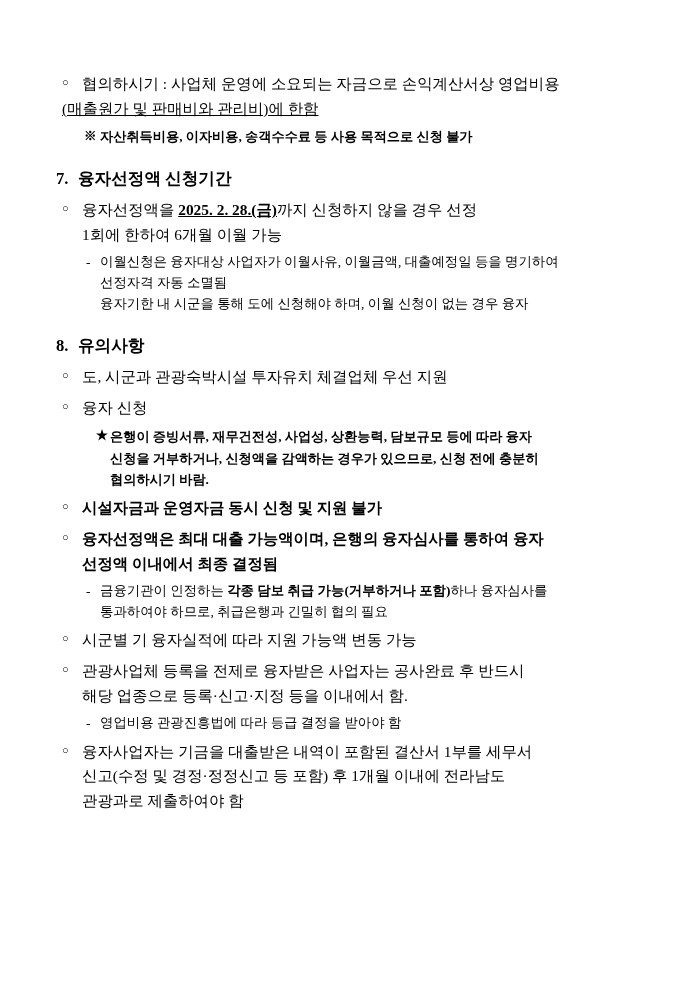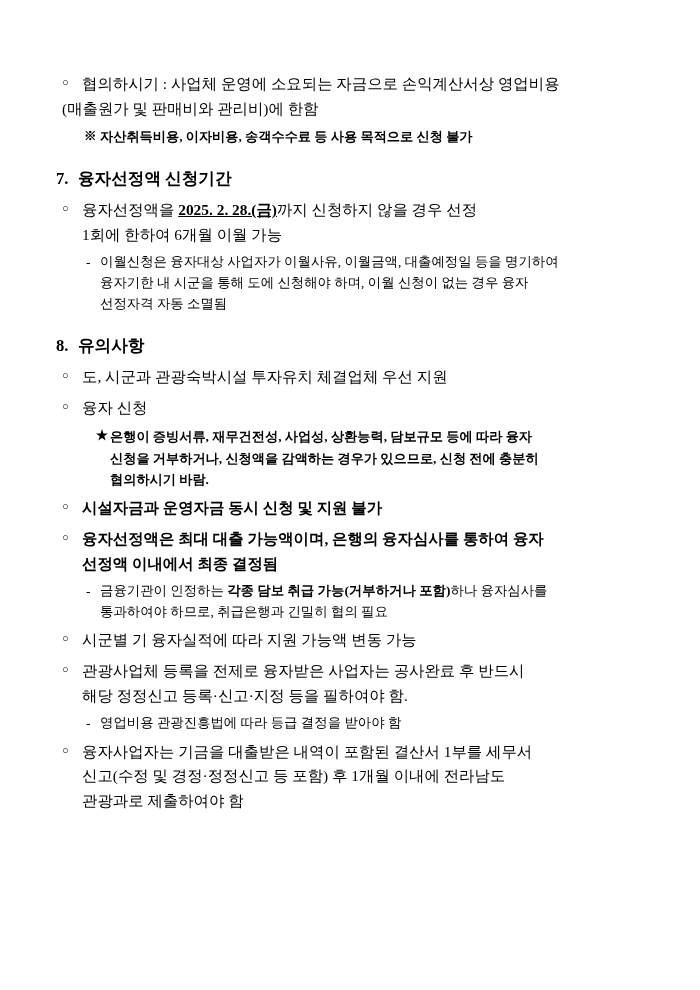--- a/index.html
+++ b/index.html
@@ -110,21 +110,21 @@
   .b { font-weight: bold; }
 </style>
 </head>
 <body>
 
 <div class="page">
 
   <div class="blk lvl-circ">
     <span class="bullet">○</span>
     <div>협의하시기 : 사업체 운영에 소요되는 자금으로 손익계산서상 영업비용</div>
-    <div style="margin-left:-20px;">(매출원가 및 판매비와 관리비)에 한함</div>
+    <div style="margin-left:-20px;text-decoration:underline;">(매출원가 및 판매비와 관리비)에 한함</div>
   </div>
 
   <div class="blk lvl-note">
     <span class="bullet">※</span>
     <div>자산취득비용, 이자비용, 송객수수료 등 사용 목적으로 신청 불가</div>
   </div>
 
   <div class="blk heading">
     <span class="num">7.</span>
     <span>융자선정액 신청기간</span>
@@ -134,22 +134,22 @@
     <span class="bullet">○</span>
     <div>
       <span>융자선정액을 <b><u>2025. 2. 28.(금)</u></b>까지 신청하지 않을 경우 선정</span>
     </div>
     <div>1회에 한하여 6개월 이월 가능</div>
   </div>
 
   <div class="blk lvl-dash">
     <span class="bullet">-</span>
     <div>이월신청은 융자대상 사업자가 이월사유, 이월금액, 대출예정일 등을 명기하여</div>
+    <div>선정자격 자동 소멸됨</div>
     <div>융자기한 내 시군을 통해 도에 신청해야 하며, 이월 신청이 없는 경우 융자</div>
-    <div>선정자격 자동 소멸됨</div>
   </div>
 
   <div class="blk heading">
     <span class="num">8.</span>
     <span>유의사항</span>
   </div>
 
   <div class="blk lvl-circ">
     <span class="bullet">○</span>
     <div>도, 시군과 관광숙박시설 투자유치 체결업체 우선 지원</div>
@@ -185,21 +185,21 @@
   </div>
 
   <div class="blk lvl-circ">
     <span class="bullet">○</span>
     <div>시군별 기 융자실적에 따라 지원 가능액 변동 가능</div>
   </div>
 
   <div class="blk lvl-circ">
     <span class="bullet">○</span>
     <div>관광사업체 등록을 전제로 융자받은 사업자는 공사완료 후 반드시</div>
-    <div>해당 정정신고 등록·신고·지정 등을 필하여야 함.</div>
+    <div>해당 업종으로 등록·신고·지정 등을 이내에서 함.</div>
   </div>
 
   <div class="blk lvl-dash">
     <span class="bullet">-</span>
     <div>영업비용 관광진흥법에 따라 등급 결정을 받아야 함</div>
   </div>
 
   <div class="blk lvl-circ">
     <span class="bullet">○</span>
     <div>융자사업자는 기금을 대출받은 내역이 포함된 결산서 1부를 세무서</div>

